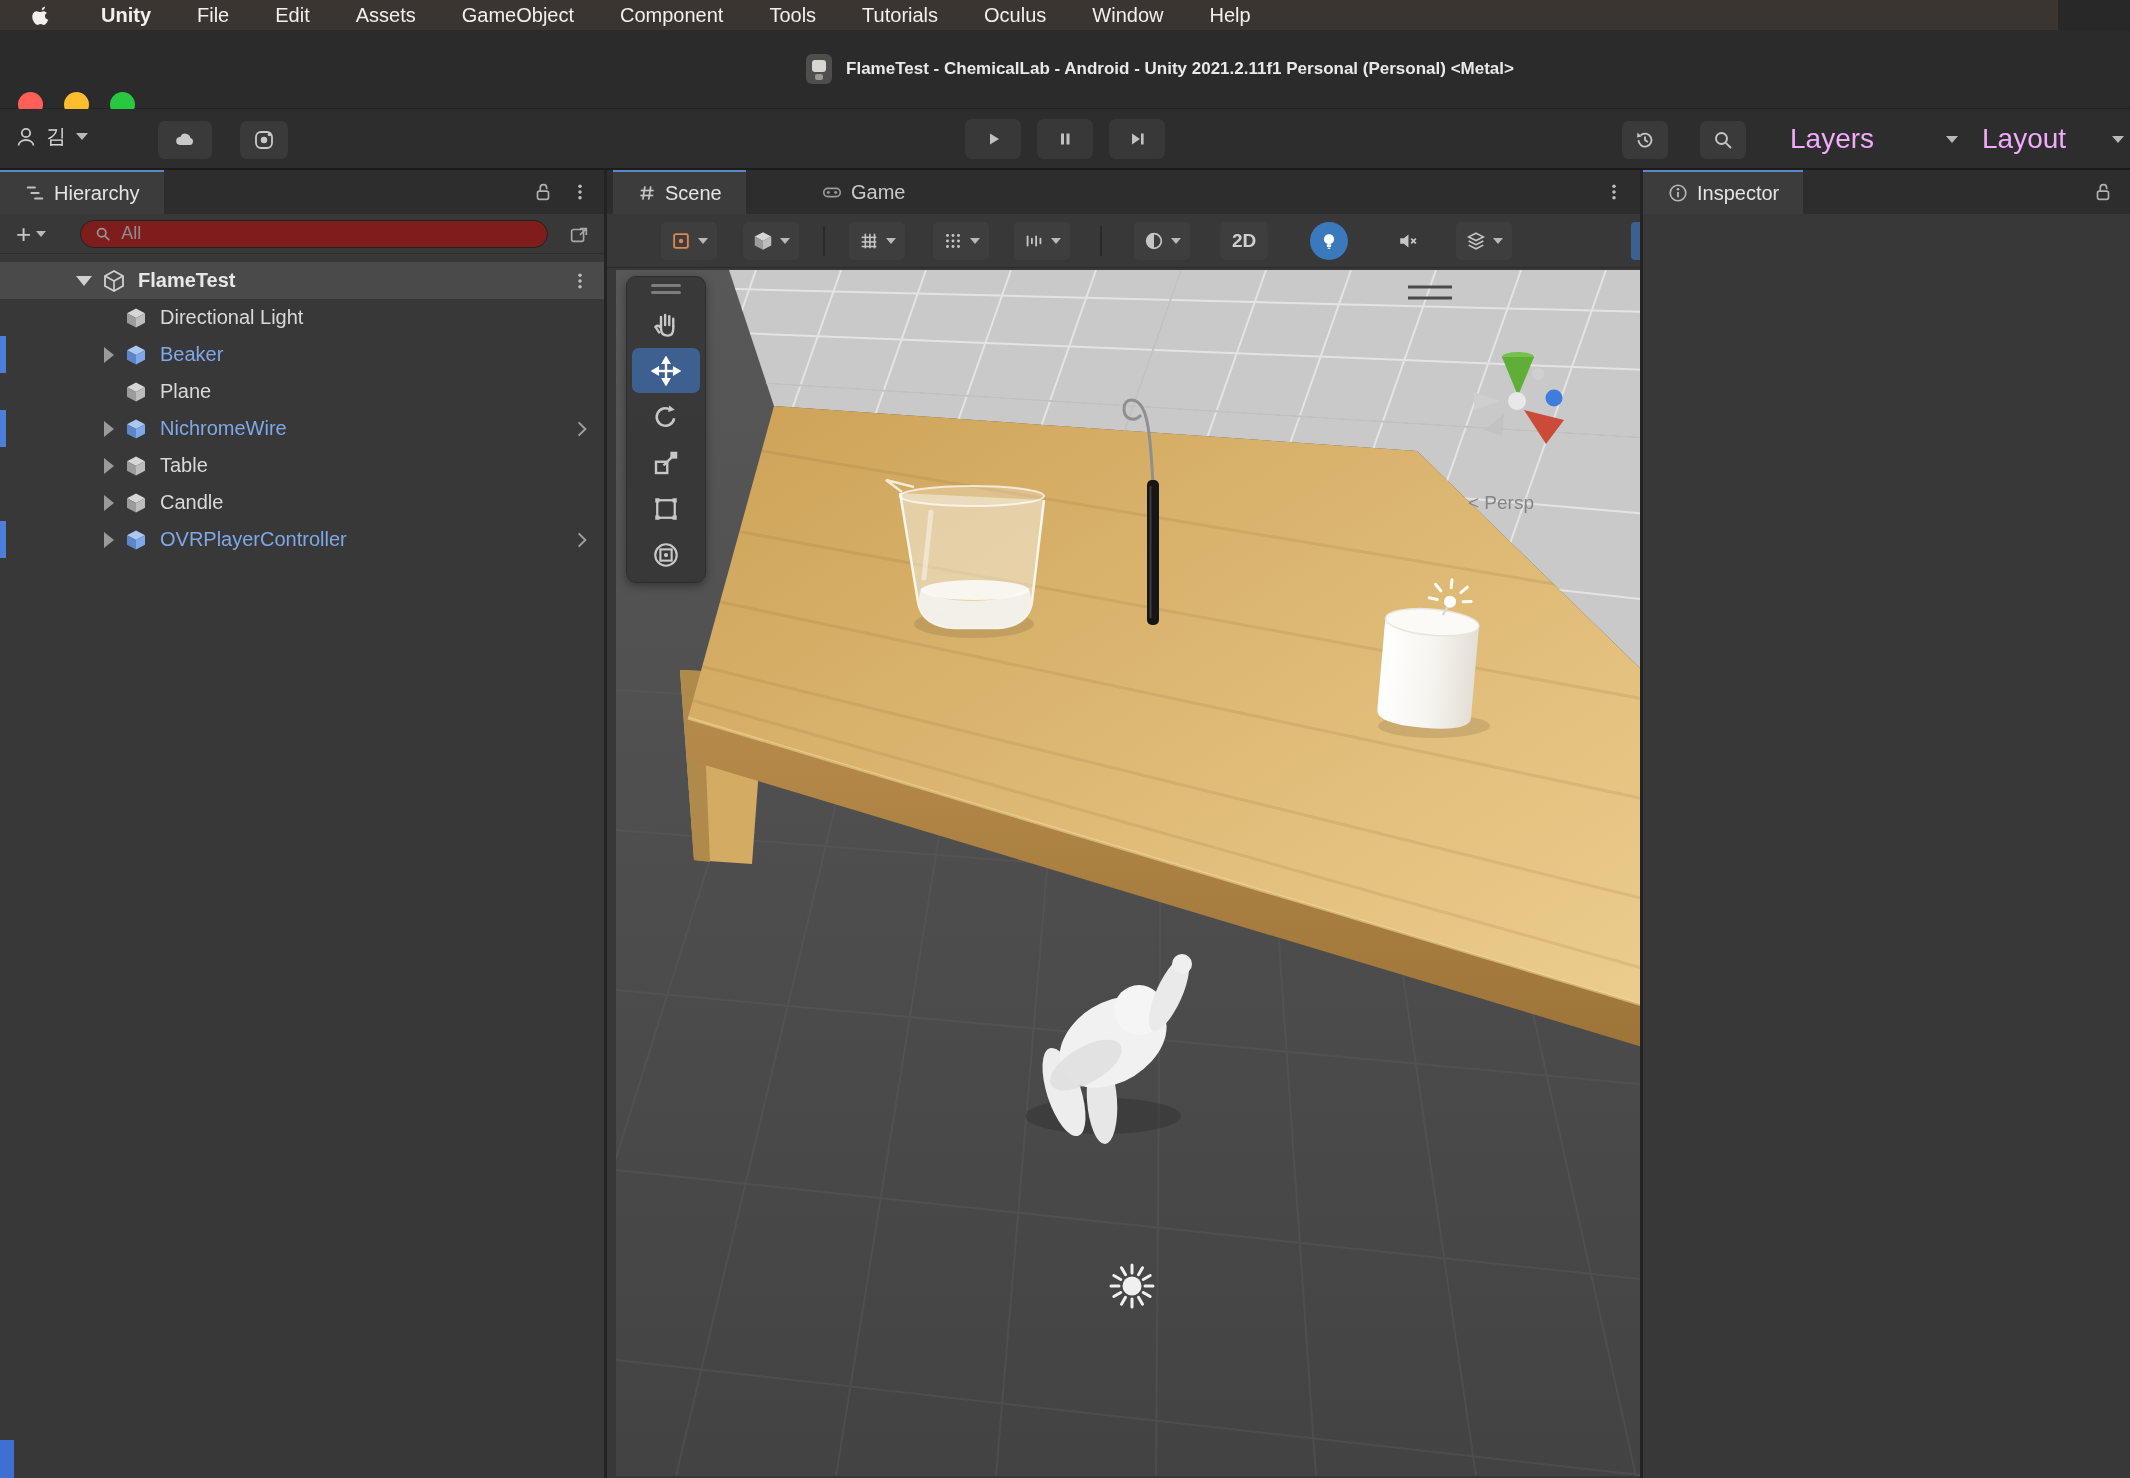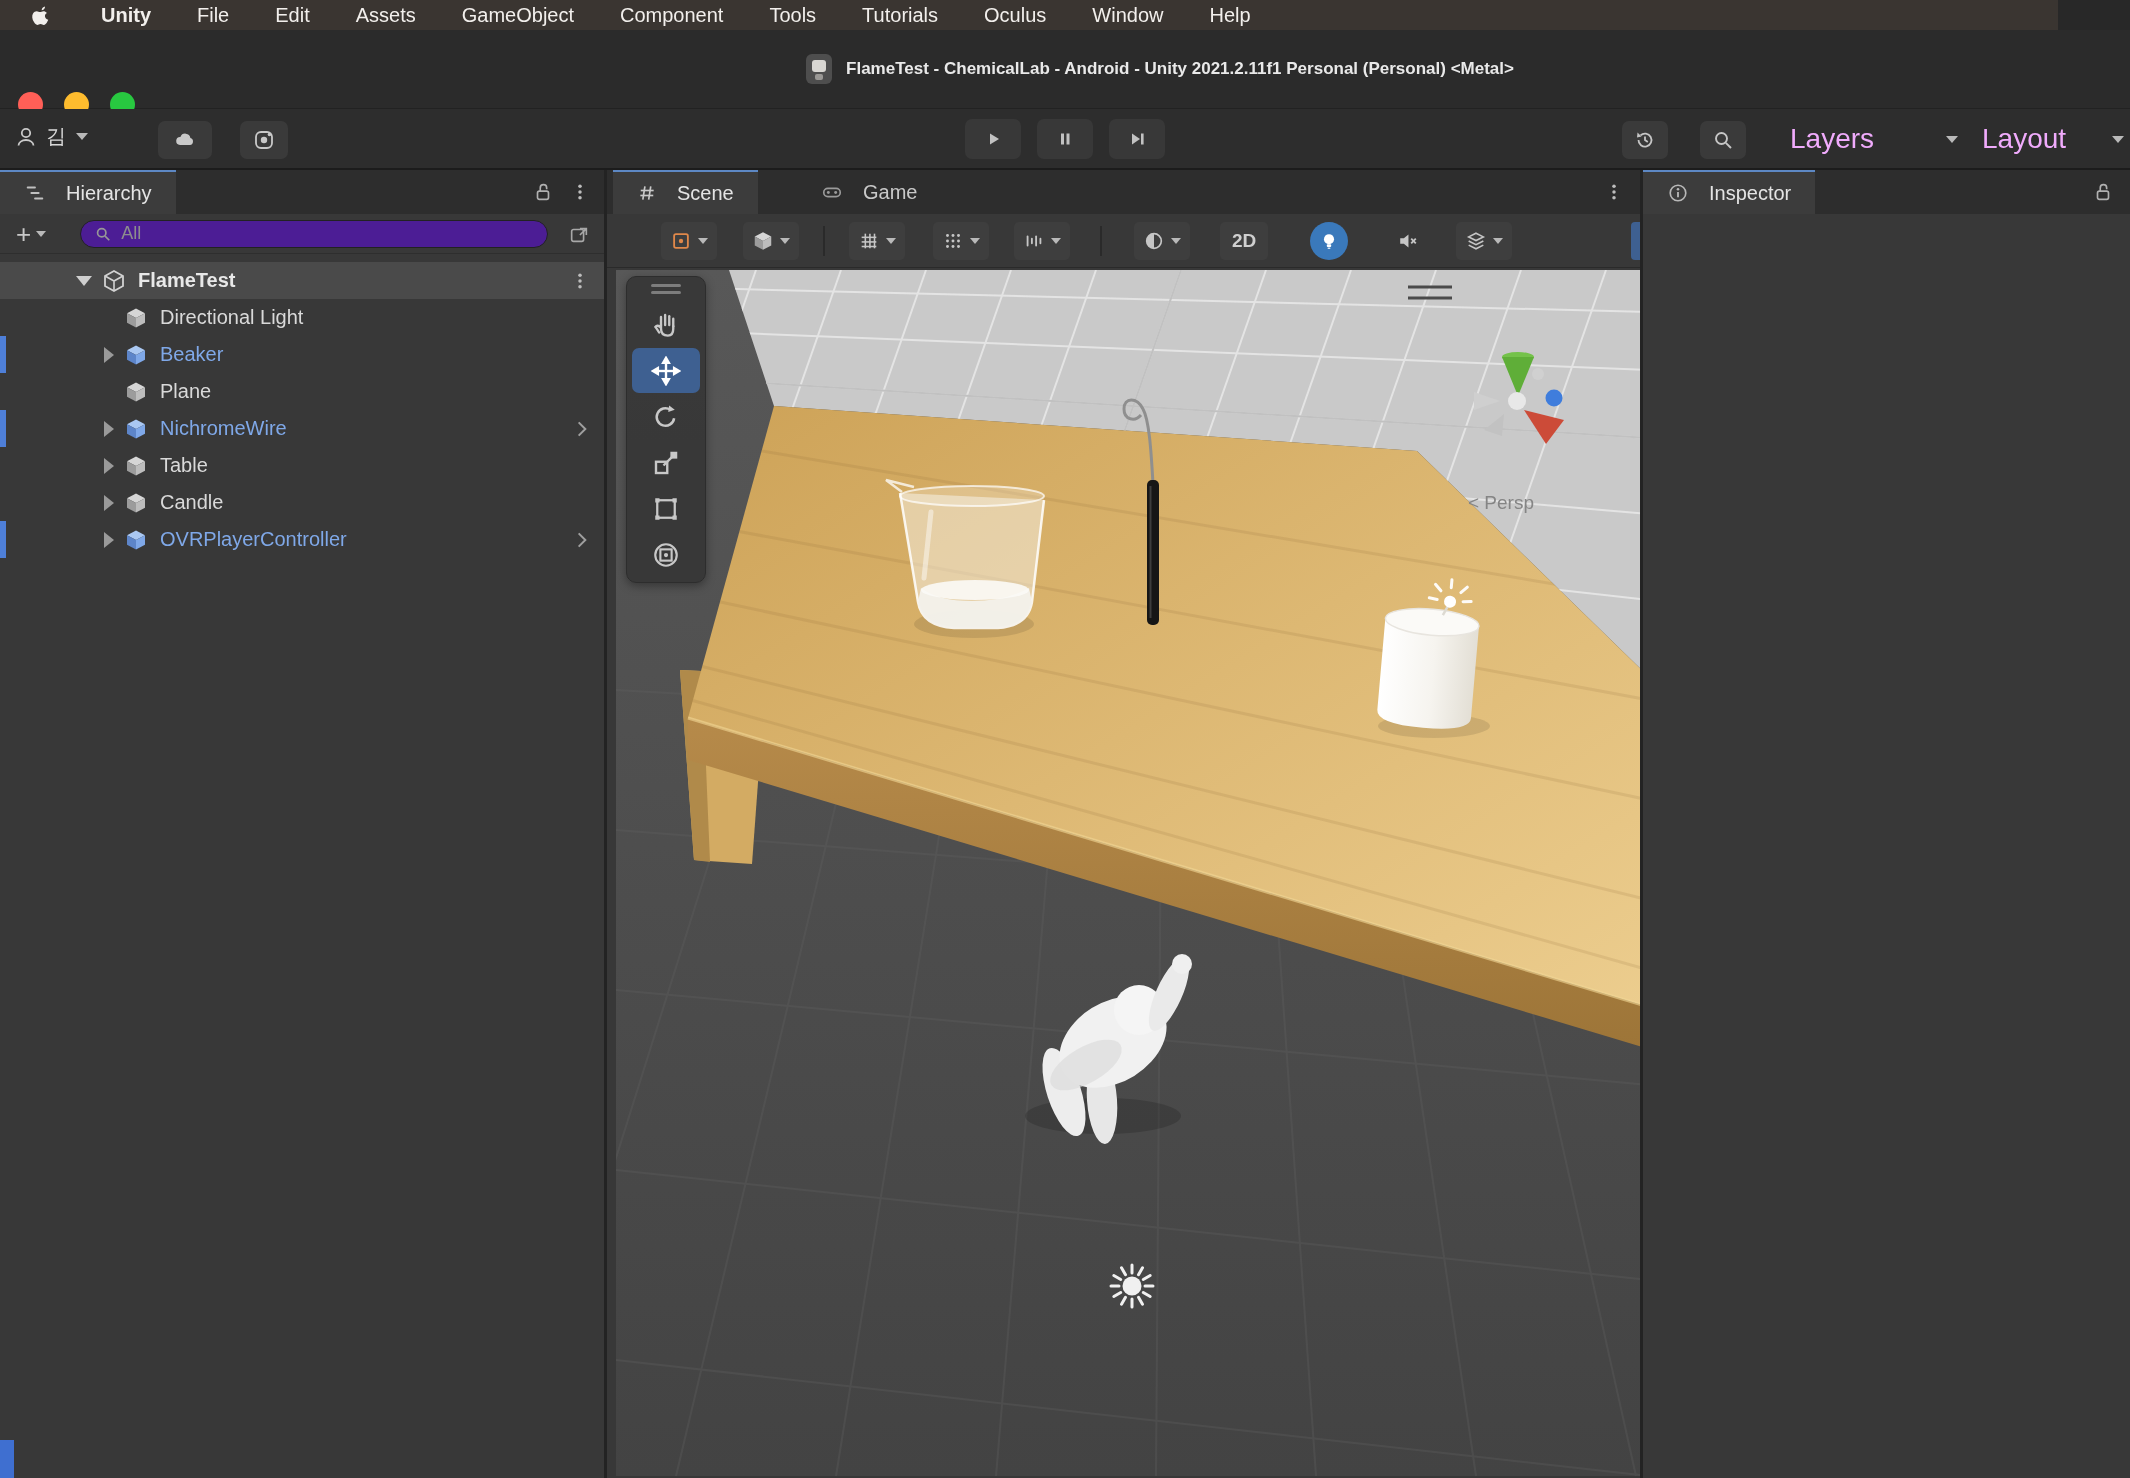--- a/index.html
+++ b/index.html
@@ -41,35 +41,35 @@
   .play-group { position:absolute; left:50%; top:10px; transform:translateX(-50%);
                 display:flex; gap:16px; }
   .play-btn { width:56px; height:40px; background:#383838; border-radius:7px;
               display:flex; align-items:center; justify-content:center; }
   .dd { display:flex; align-items:center; justify-content:space-between; height:40px; }
   .dd .lbl { color:#f0abfc; font-size:28px; }
 
   
   .panel { position:absolute; top:170px; height:1308px; background:#383838; }
   .tabbar { position:absolute; left:0; top:0; right:0; height:44px; background:#2d2d2d; }
-  .tab { position:absolute; top:0; height:44px; display:flex; align-items:center; gap:20px;
+  .tab { position:absolute; top:0; height:44px; display:flex; align-items:center; gap:8px;
          padding:0 24px; color:#c9c9c9; font-size:20px; }
   .tab.active { background:#3c3c3c; border-top:2px solid #5d88c4; color:#e4e4e4; }
   .icon16 { width:20px; height:20px; }
   .icon20 { width:22px; height:22px; }
   .icon24 { width:24px; height:24px; }
   .vdivider { position:absolute; top:170px; height:1308px; width:3px; background:#232323; }
 
   
   .hierarchy { left:0; width:604px; }
   .htoolbar { position:absolute; left:0; top:44px; right:0; height:40px; background:#383838;
               border-bottom:1px solid #2e2e2e; display:flex; align-items:center; }
   .plus { color:#c8c8c8; font-size:26px; margin-left:16px; line-height:1; }
   .plus-caret { margin-left:5px; border-left-width:5px; border-right-width:5px; border-top-width:6px; }
-  .searchbox { margin-left:34px; width:468px; height:28px; background:#4c1d95;
+  .searchbox { margin-left:34px; width:468px; height:28px; background:#7f1d1d;
                border:1px solid #222; border-radius:14px; display:flex; align-items:center;
                padding:0 12px; gap:8px; }
   .searchbox input { flex:1; background:transparent; border:none; outline:none;
                      color:#cfcfcf; font-size:18px; font-family:"Liberation Sans",sans-serif; }
   .searchbox input::placeholder { color:#8d8d8d; }
   .tree { position:absolute; left:0; top:84px; right:0; bottom:0; padding-top:8px; }
   .row { position:relative; display:flex; align-items:center; height:37px; }
   .row.root { background:#4a4a4a; }
   .tri { width:0; height:0; display:inline-block; }
   .tri.down { margin-left:76px; border-left:8px solid transparent; border-right:8px solid transparent;

